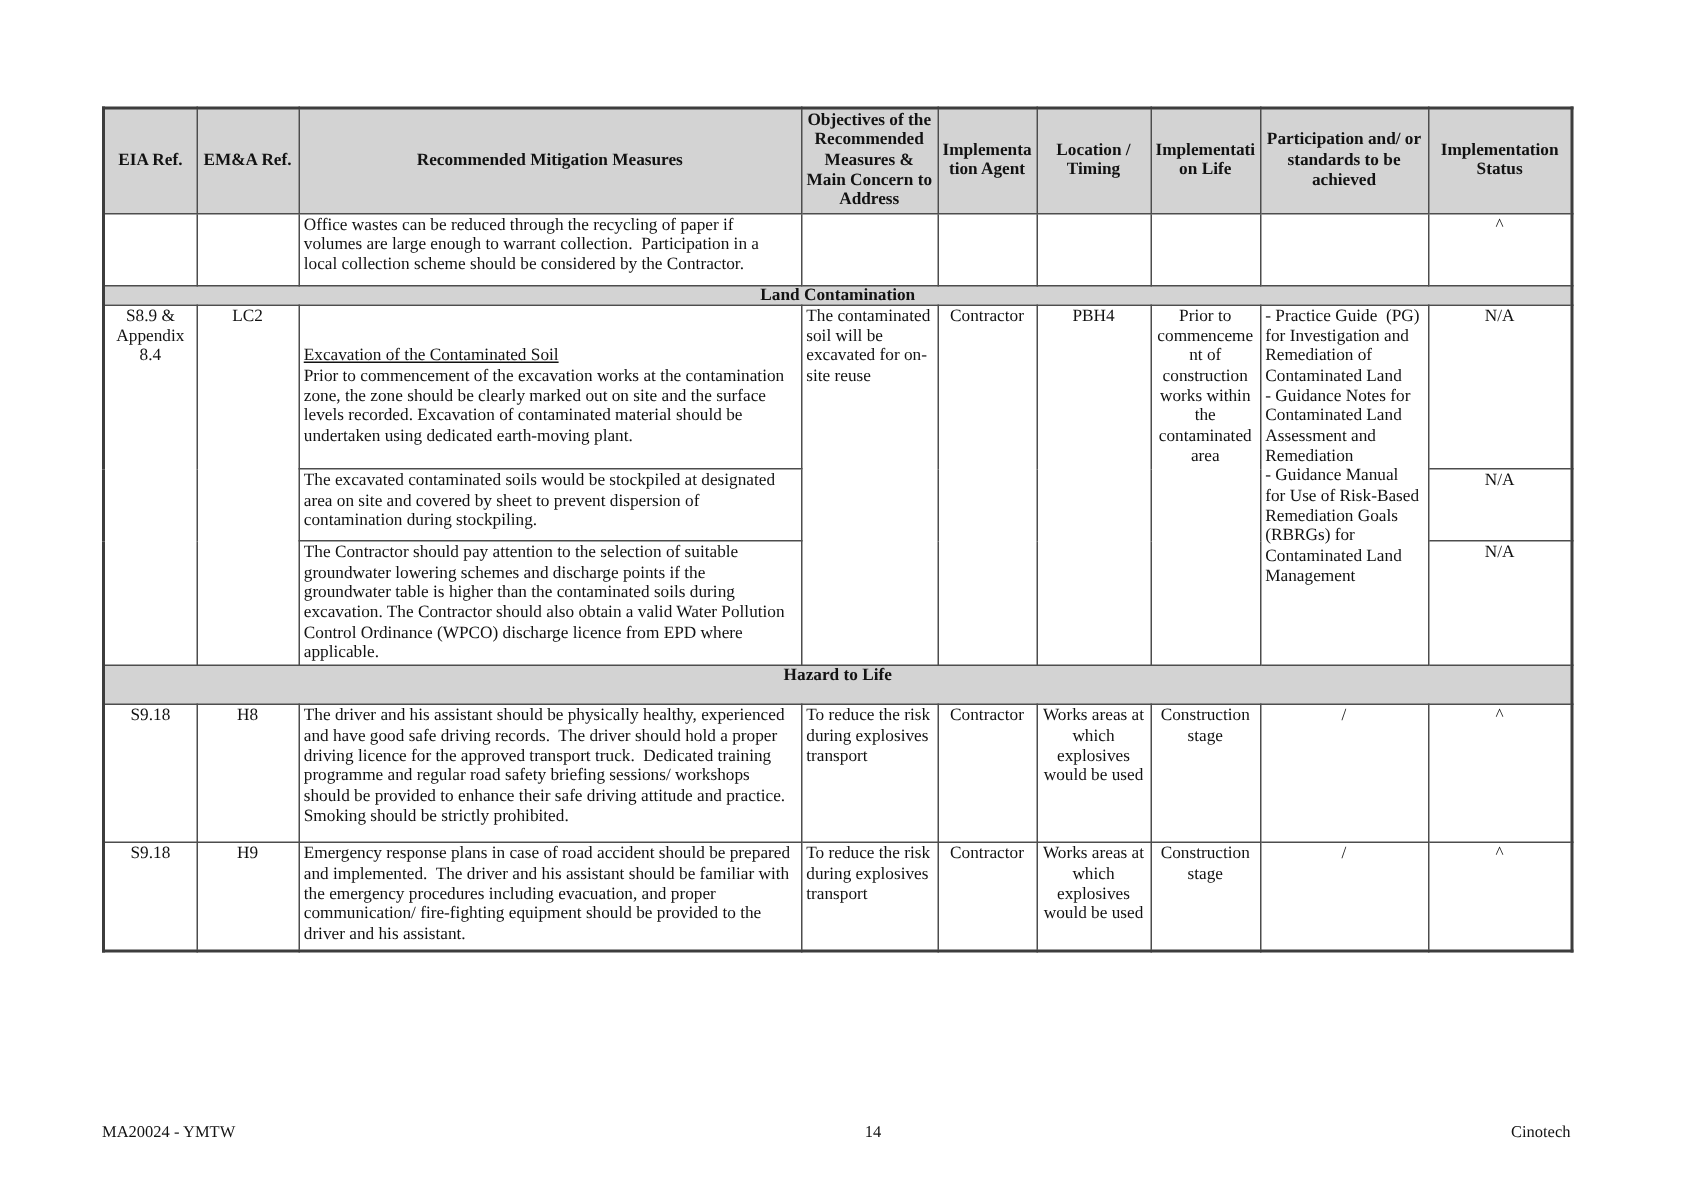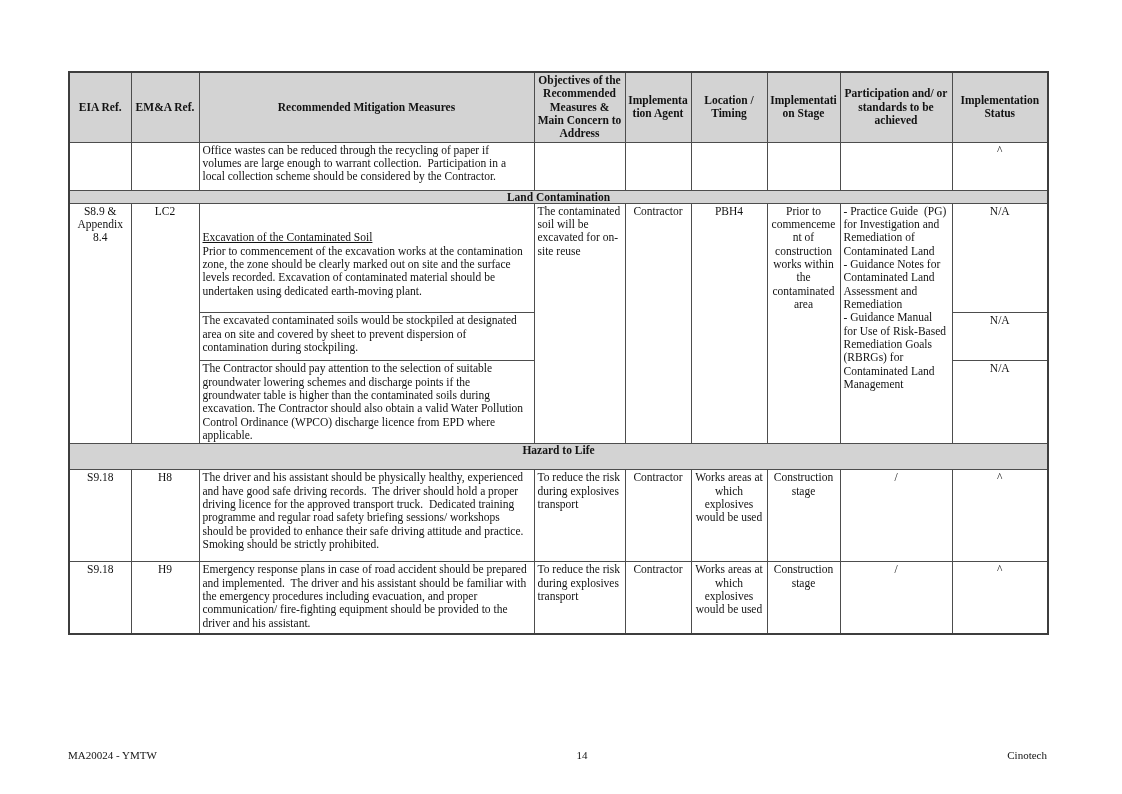--- a/index.html
+++ b/index.html
@@ -75,21 +75,21 @@
     </colgroup>
 
     <tbody>
         <tr style="height:67px">
       <th>EIA Ref.</th>
       <th>EM&amp;A Ref.</th>
       <th>Recommended Mitigation Measures</th>
       <th>Objectives of the Recommended Measures &amp; Main Concern to Address</th>
       <th>Implementation Agent</th>
       <th>Location / Timing</th>
-      <th>Implementation Stage</th>
+      <th>Implementation Life</th>
       <th>Participation and/ or standards to be achieved</th>
       <th>Implementation Status</th>
     </tr>
 
     <tr style="height:48px">
       <td></td>
       <td></td>
       <td class="pre">Office wastes can be reduced through the recycling of paper if volumes are large enough to warrant collection.  Participation in a local collection scheme should be considered by the Contractor.</td>
       <td></td>
       <td></td>

